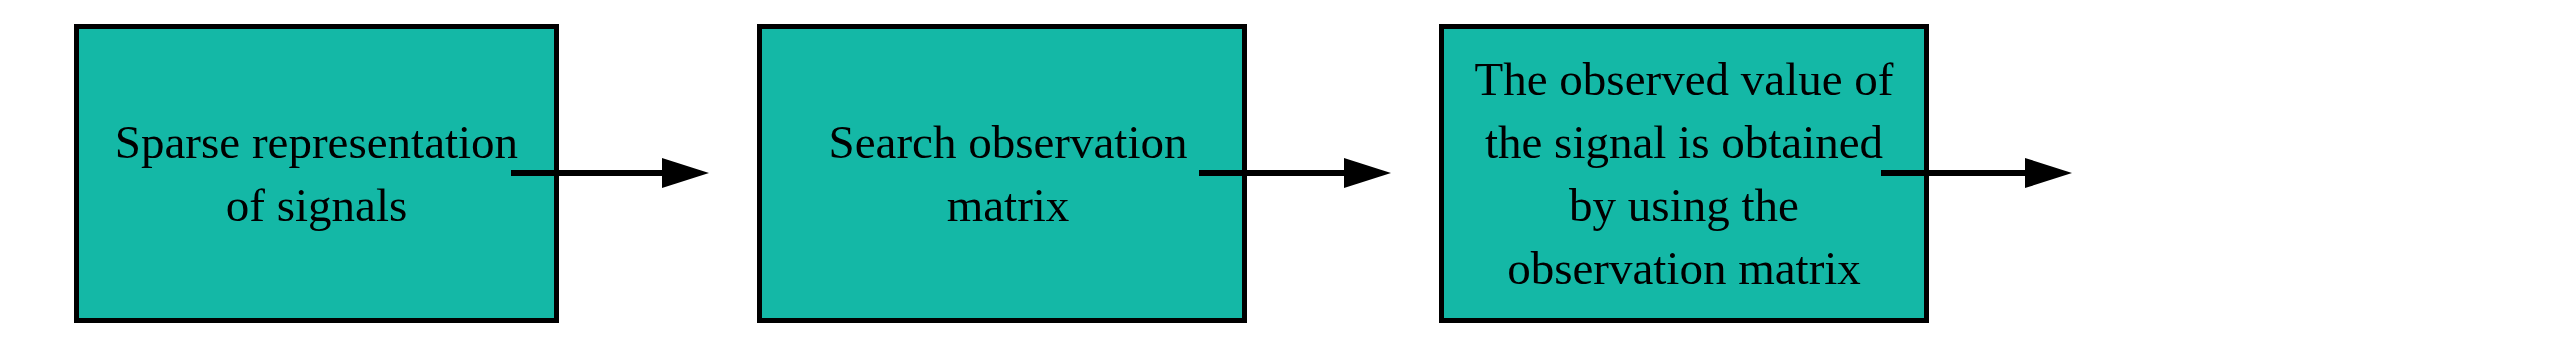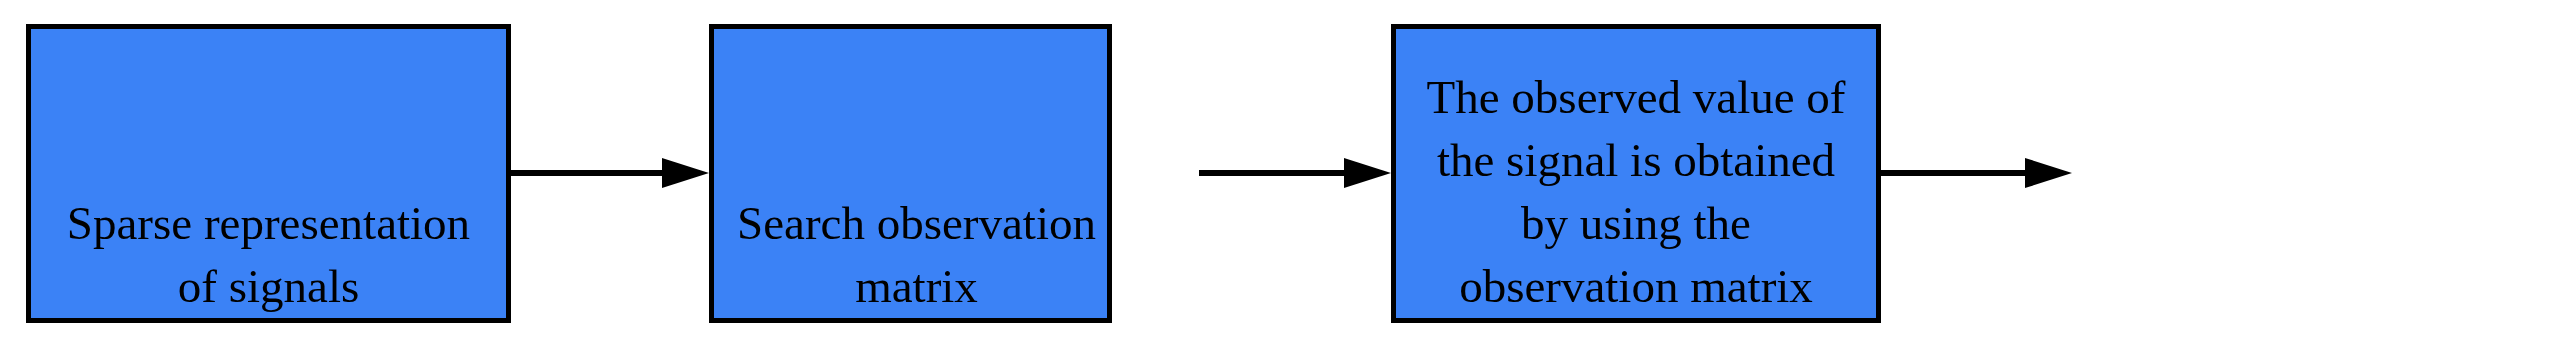--- a/index.html
+++ b/index.html
@@ -17,42 +17,43 @@
     width: 2576px;
     height: 350px;
     background: #ffffff;
     overflow: hidden;
   }
 
   
   .flow-box {
     position: absolute;
     box-sizing: border-box;
-    background: #3b82f6;
+    background: #14b8a6;
     border: 5.8px solid #000000;
     display: flex;
-    align-items: flex-end;
+    align-items: center;
     justify-content: center;
     text-align: center;
+    margin-left: 48px;
   }
   .flow-box-label {
     display: block;
     width: 100%;
     padding: 0 5px;
     color: #000000;
     font-family: "Liberation Serif", "DejaVu Serif", serif;
     font-size: 47px;
     line-height: 63px;
     font-weight: 400;
     white-space: pre-line;
     letter-spacing: 0px;
   }
 
   .flow-box.box-1 { left: 26px;   top: 24px; width: 485px; height: 299px; }
-  .flow-box.box-2 { left: 709px;  top: 24px; width: 403px; height: 299px; padding-left: 12px; }
+  .flow-box.box-2 { left: 709px;  top: 24px; width: 490px; height: 299px; padding-left: 12px; }
   .flow-box.box-3 { left: 1391px; top: 24px; width: 490px; height: 299px; }
   .flow-box.box-4 { left: 2071px; top: 24px; width: 489px; height: 299px; }
 
   
   .flow-box.box-3 .flow-box-label { line-height: 63px; font-size: 47px; }
 
   
   .flow-arrow {
     position: absolute;
     height: 30px;

